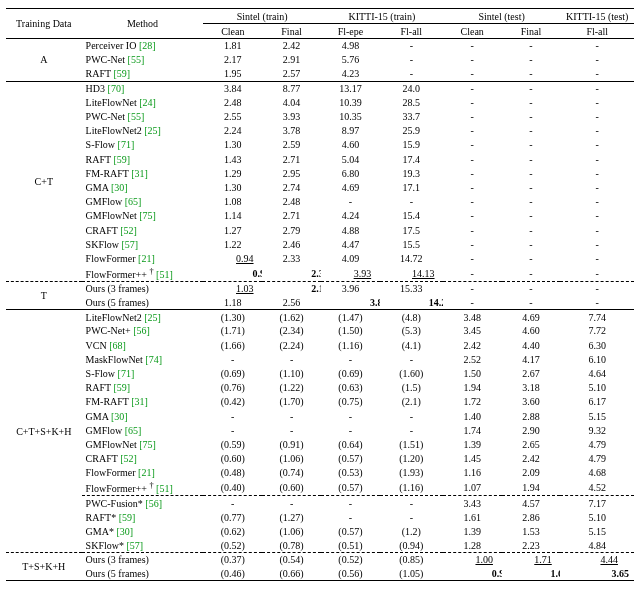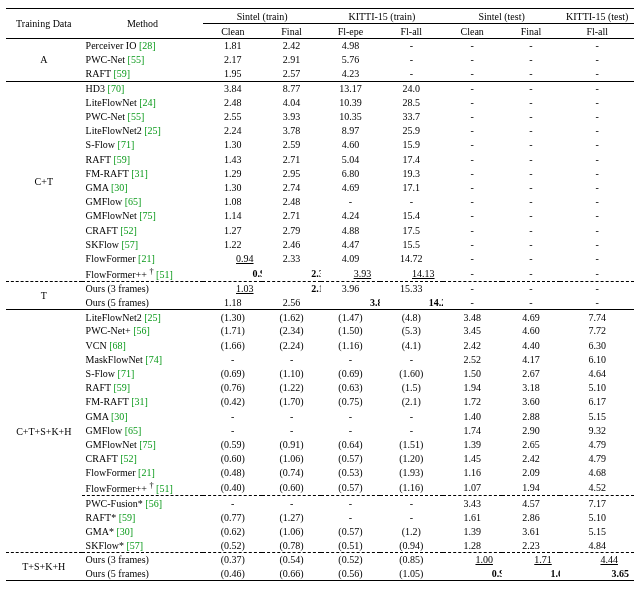--- a/index.html
+++ b/index.html
@@ -418,21 +418,21 @@
         <td>2.86</td>
         <td>5.10</td>
       </tr>
       <tr>
         <td class="method">GMA*<span class="cite"> [30]</span></td>
         <td>(0.62)</td>
         <td>(1.06)</td>
         <td>(0.57)</td>
         <td>(1.2)</td>
         <td>1.39</td>
-        <td>3.61</td>
+        <td>1.53</td>
         <td>5.15</td>
       </tr>
       <tr>
         <td class="method">SKFlow*<span class="cite"> [57]</span></td>
         <td>(0.52)</td>
         <td>(0.78)</td>
         <td>(0.51)</td>
         <td>(0.94)</td>
         <td>1.28</td>
         <td>2.23</td>

